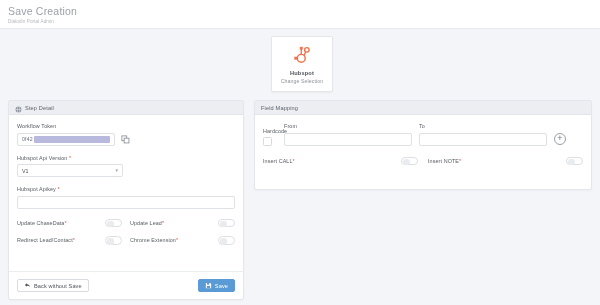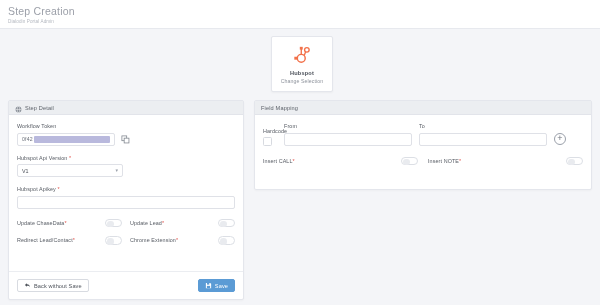--- a/index.html
+++ b/index.html
@@ -127,21 +127,21 @@
     display: grid; grid-template-columns: 1fr 1fr; column-gap: 10px;
     margin-top: 11px;
   }
 </style>
 </head>
 <body>
 
 <div class="page">
 
   <div class="topbar">
-    <div class="page-title">Step Creation</div>
+    <div class="page-title">Save Creation</div>
     <div class="page-sub">Dialodin Portal Admin</div>
   </div>
 
   <div class="sel-card">
     <span class="sel-logo">
       <svg viewBox="0 0 24 24" width="22" height="22">
         <circle cx="17.3" cy="6.4" r="2.5" fill="none" stroke="#f2714a" stroke-width="1.5"></circle>
         <circle cx="11.2" cy="15.6" r="4.3" fill="none" stroke="#f2714a" stroke-width="1.6"></circle>
         <line x1="11.2" y1="11.3" x2="11.2" y2="5.2" stroke="#f2714a" stroke-width="1.5"></line>
         <line x1="14.4" y1="12.6" x2="15.9" y2="8.6" stroke="#f2714a" stroke-width="1.5"></line>

